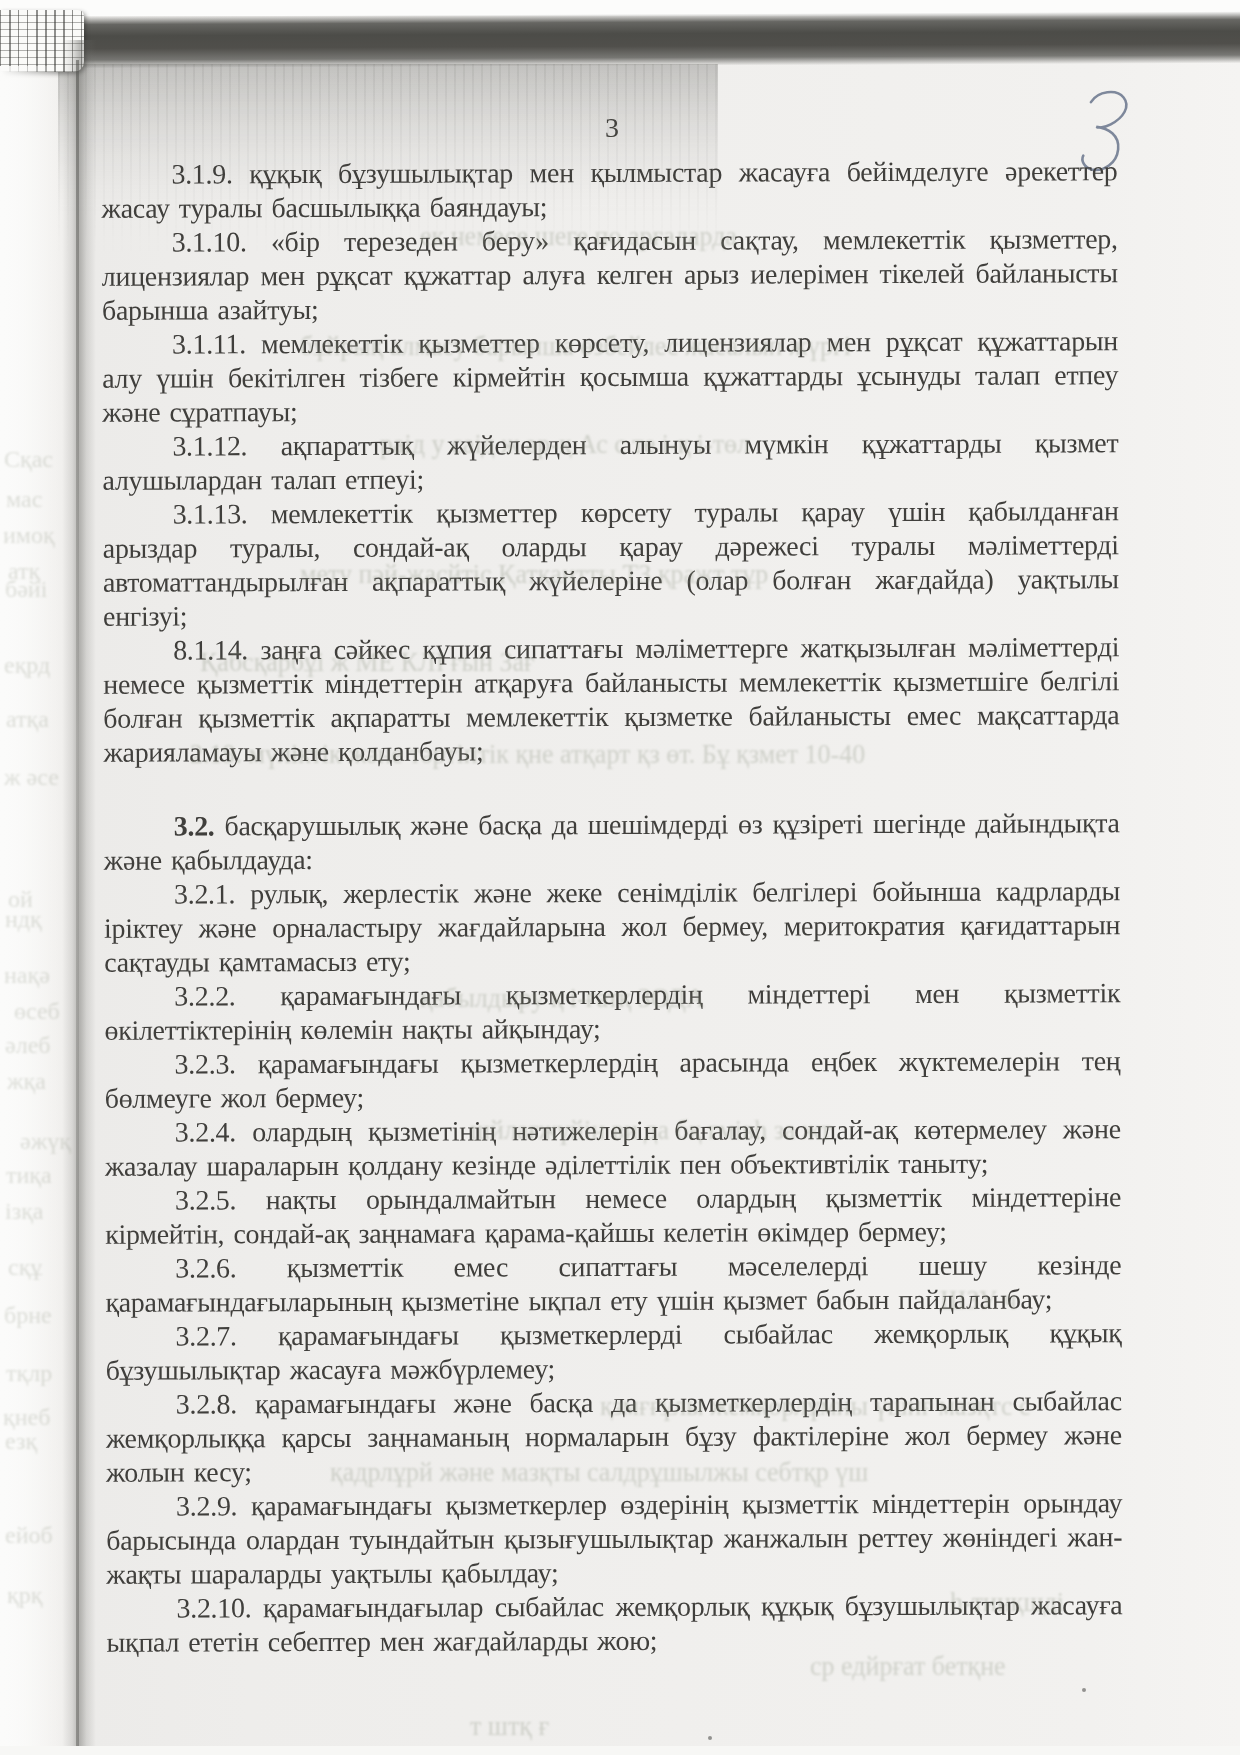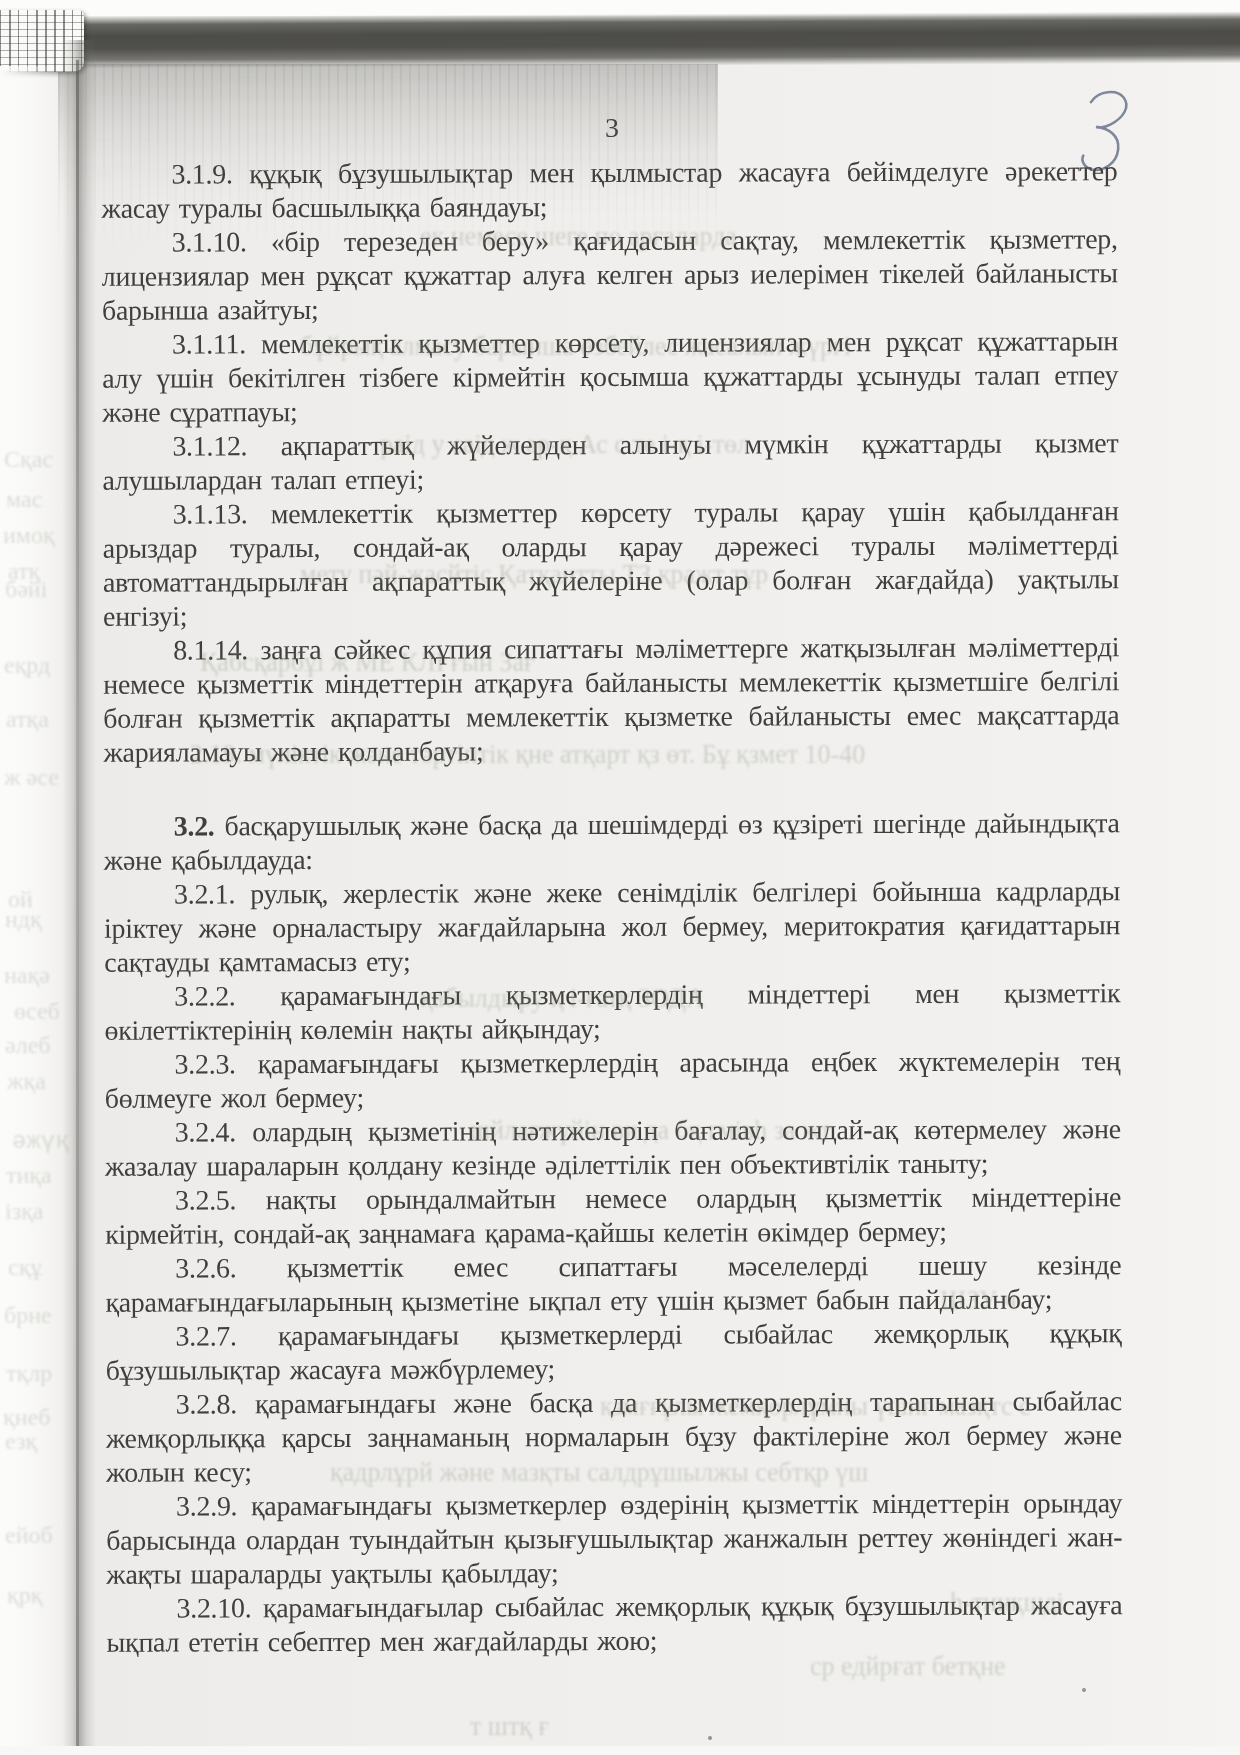--- a/index.html
+++ b/index.html
@@ -115,21 +115,21 @@
       <span class="ghost-m" style="left: 5px; top: 576px;">бәйі</span>
       <span class="ghost-m" style="left: 4px; top: 652px;">еқрд</span>
       <span class="ghost-m" style="left: 6px; top: 706px;">атқа</span>
       <span class="ghost-m" style="left: 4px; top: 764px;">ж әсе</span>
       <span class="ghost-m" style="left: 8px; top: 886px;">ой</span>
       <span class="ghost-m" style="left: 5px; top: 906px;">ндқ</span>
       <span class="ghost-m" style="left: 4px; top: 962px;">нақə</span>
       <span class="ghost-m" style="left: 14px; top: 998px; text-align: right;">өсеб</span>
       <span class="ghost-m" style="left: 5px; top: 1032px;">әлеб</span>
       <span class="ghost-m" style="left: 7px; top: 1068px;">жқа</span>
-      <span class="ghost-m" style="left: 12px; top: 1128px; font-family: Liberation Mono, monospace;">әжүқ</span>
+      <span class="ghost-m" style="left: 20px; top: 1128px;">әжүқ</span>
       <span class="ghost-m" style="left: 6px; top: 1162px;">тиқа</span>
       <span class="ghost-m" style="left: 5px; top: 1198px;">ізқа</span>
       <span class="ghost-m" style="left: 8px; top: 1254px;">сқұ</span>
       <span class="ghost-m" style="left: 4px; top: 1302px;">брне</span>
       <span class="ghost-m" style="left: 6px; top: 1344px; margin-top: 16px;">тқлр</span>
       <span class="ghost-m" style="left: 5px; top: 1428px;">езқ</span>
       <span class="ghost-m" style="left: 3px; top: 1404px;">қнеб</span>
       <span class="ghost-m" style="left: 5px; top: 1522px;">ейоб</span>
       <span class="ghost-m" style="left: 7px; top: 1582px;">қрқ</span>
       <span class="speck" style="left: 148px; top: 1572px;"></span>

